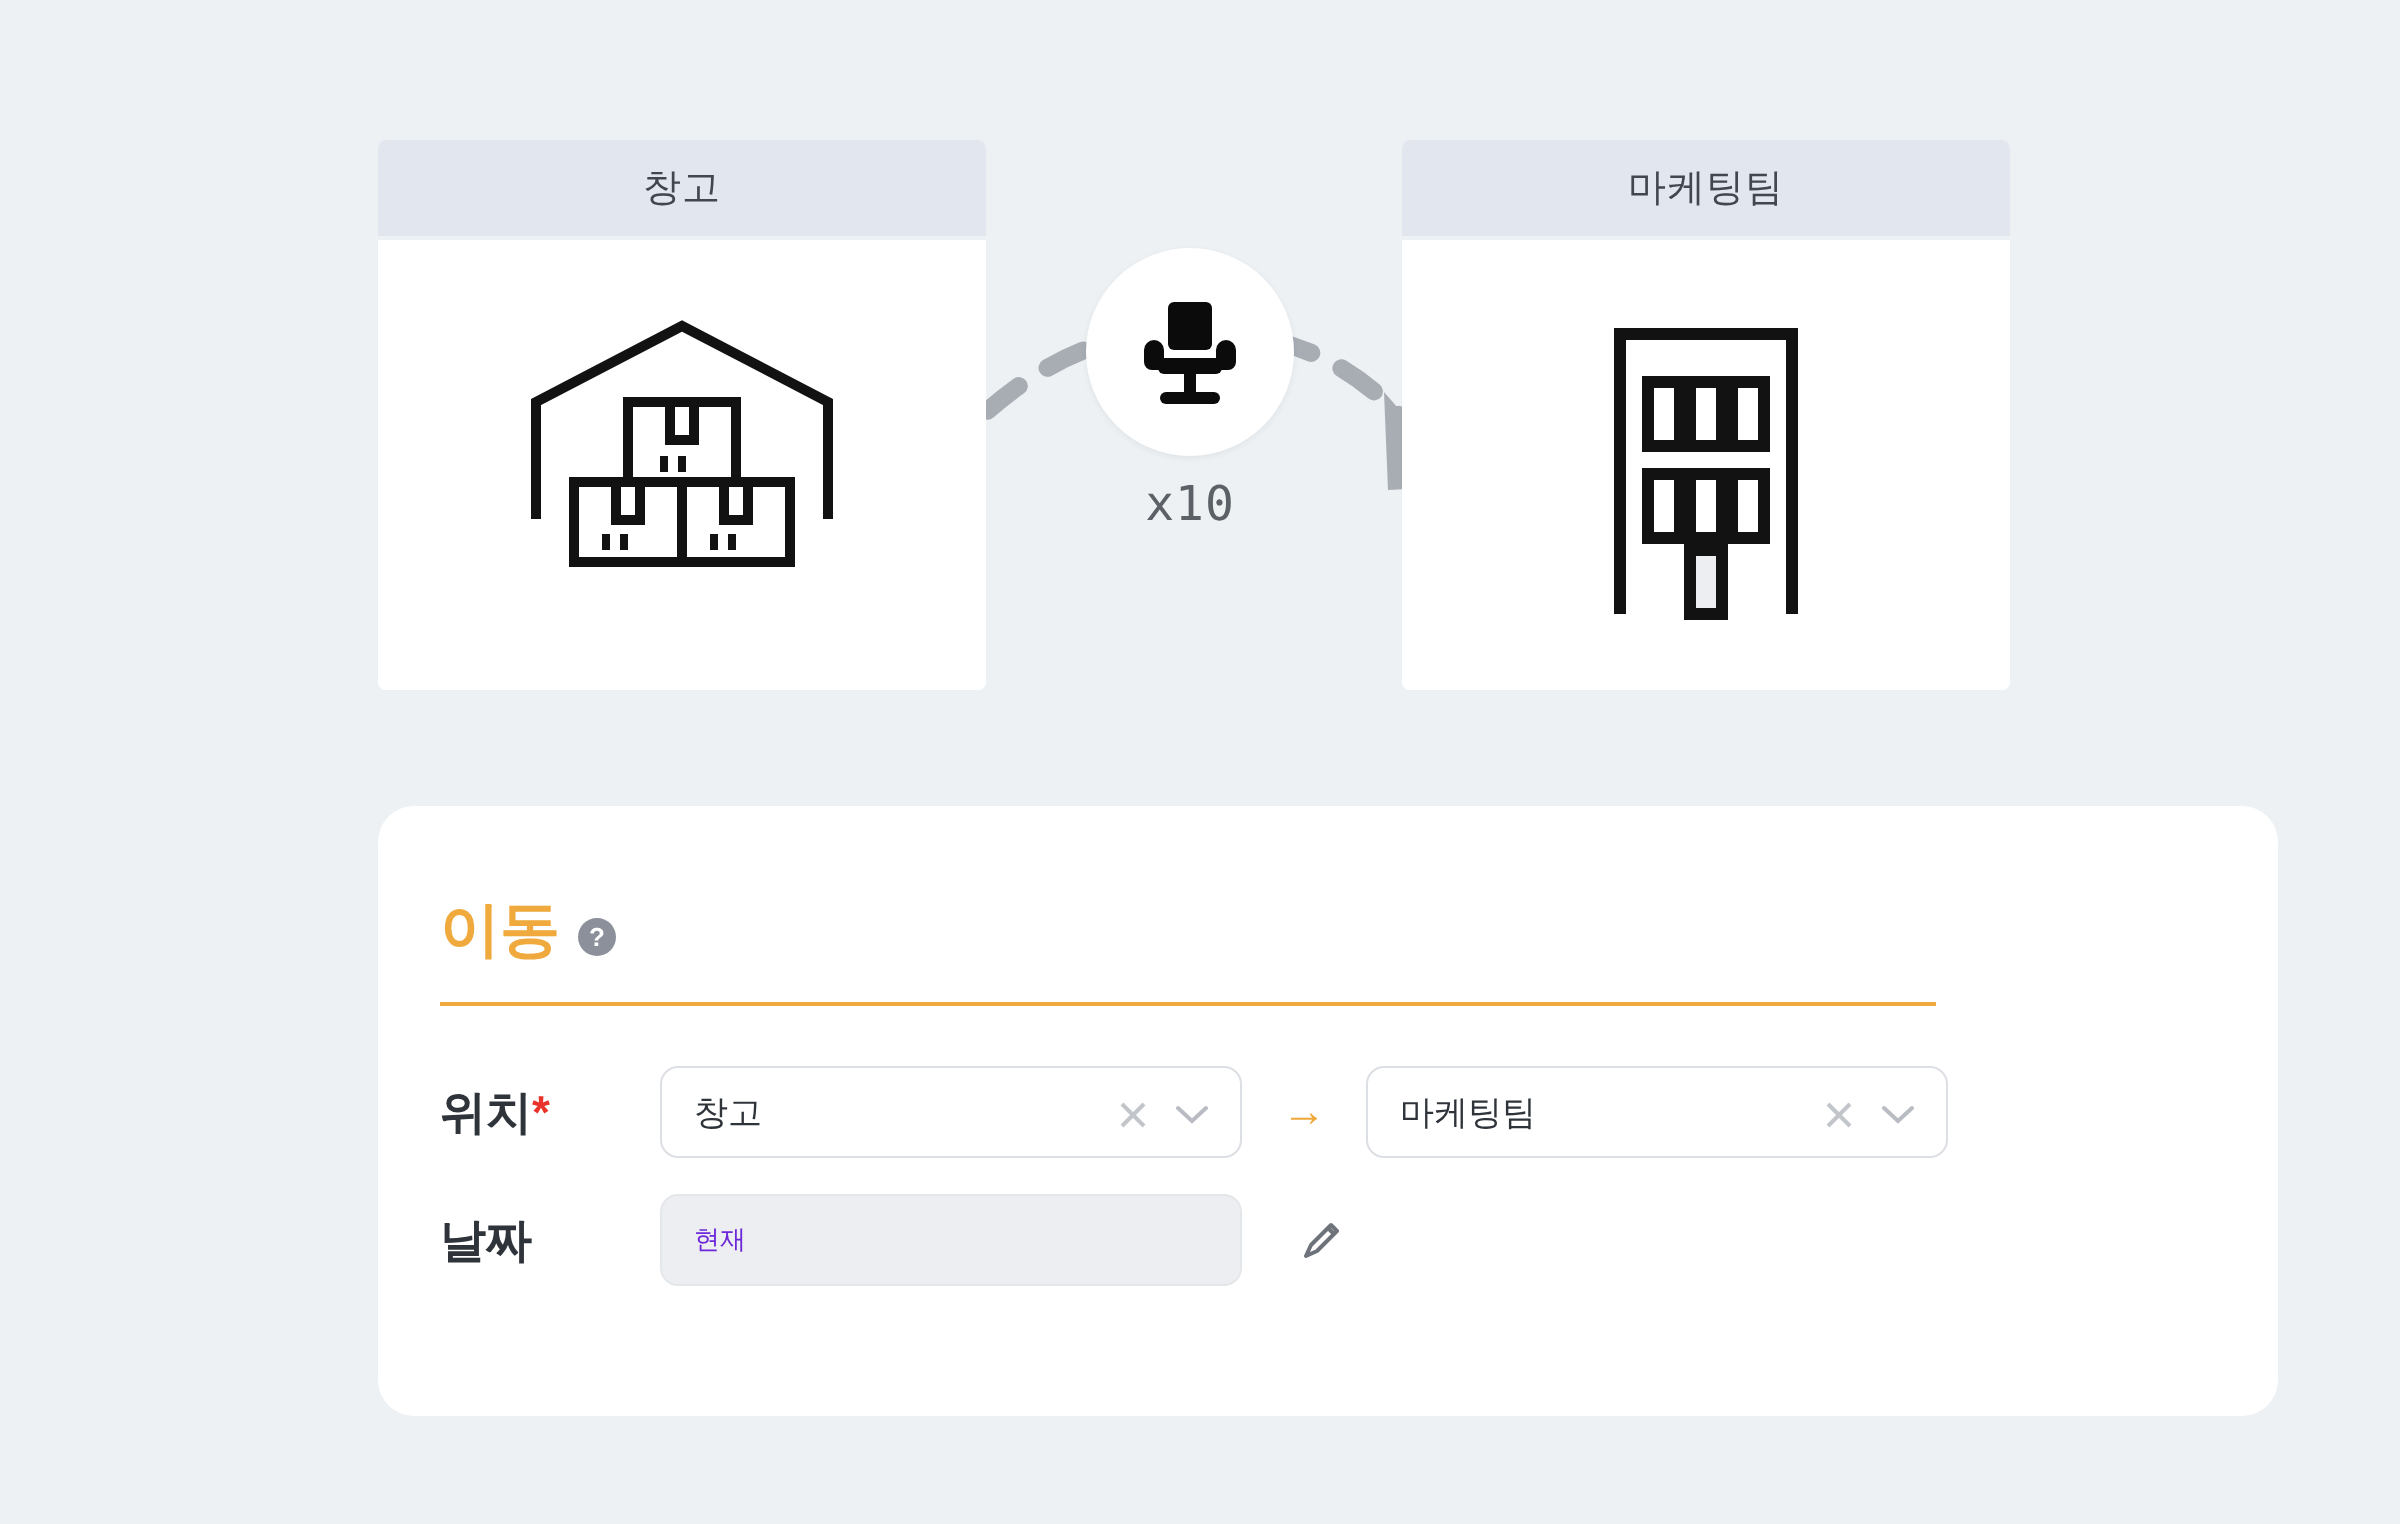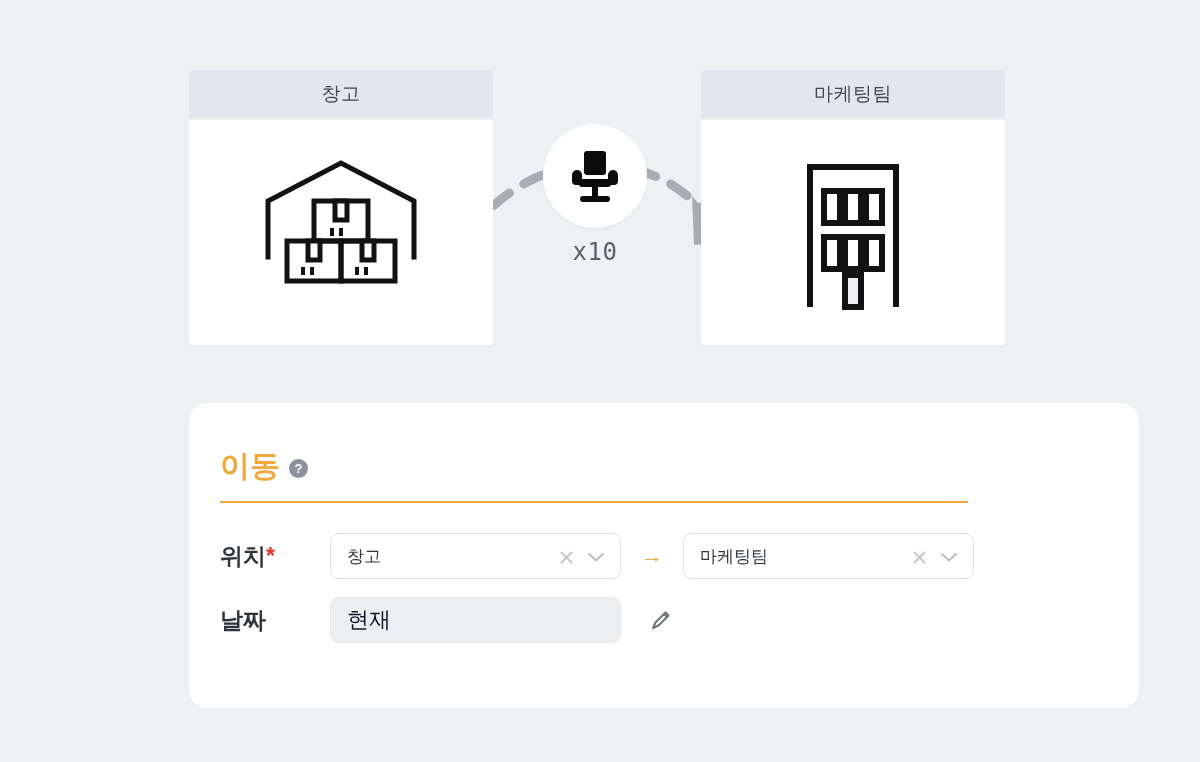--- a/index.html
+++ b/index.html
@@ -99,21 +99,21 @@
 
   .arrow-between {
     width: 62px; flex: 0 0 62px; text-align: center;
     color: #f0a93c; font-size: 22px; line-height: 1;
   }
 
   .date-input {
     width: 291px; height: 46px;
     background: #eceef1; border: 1px solid #e4e7ea; border-radius: 9px;
     display: flex; align-items: center; padding: 0 16px;
-    font-size: 22px; color: #0f172a;
+    font-size: 13px; color: #6d28d9;
   }
   .pencil-btn {
     width: 40px; height: 46px; margin-left: 20px;
     display: flex; align-items: center; justify-content: center;
     color: #6e737b;
   }
 </style>
 </head>
 <body>
 

